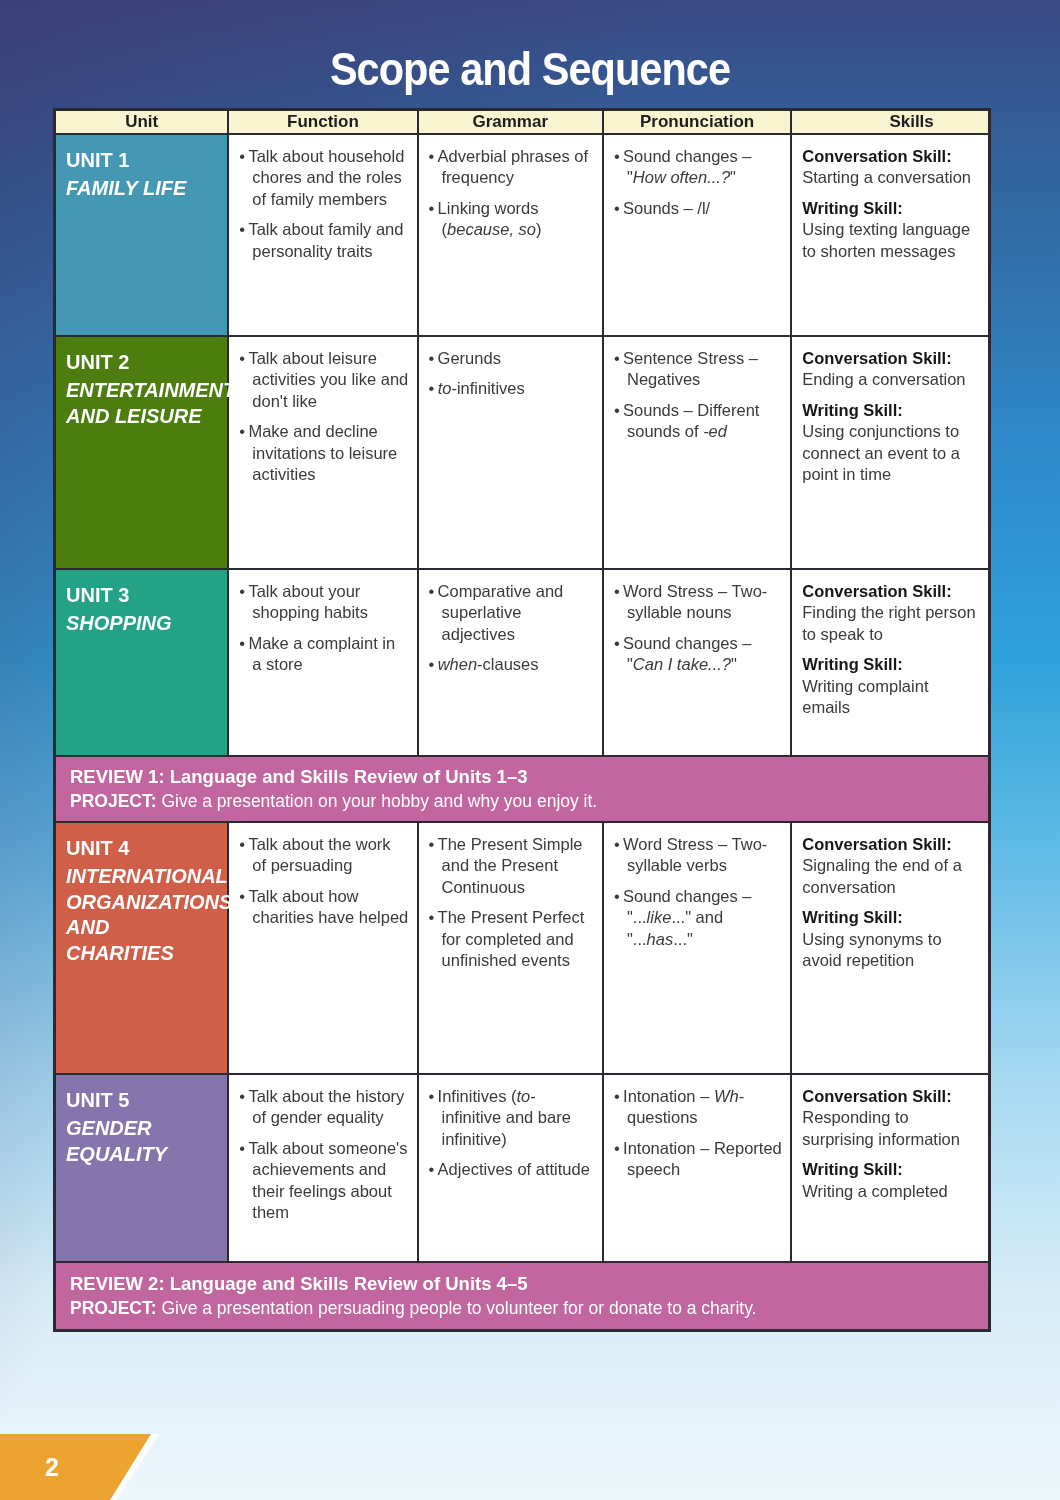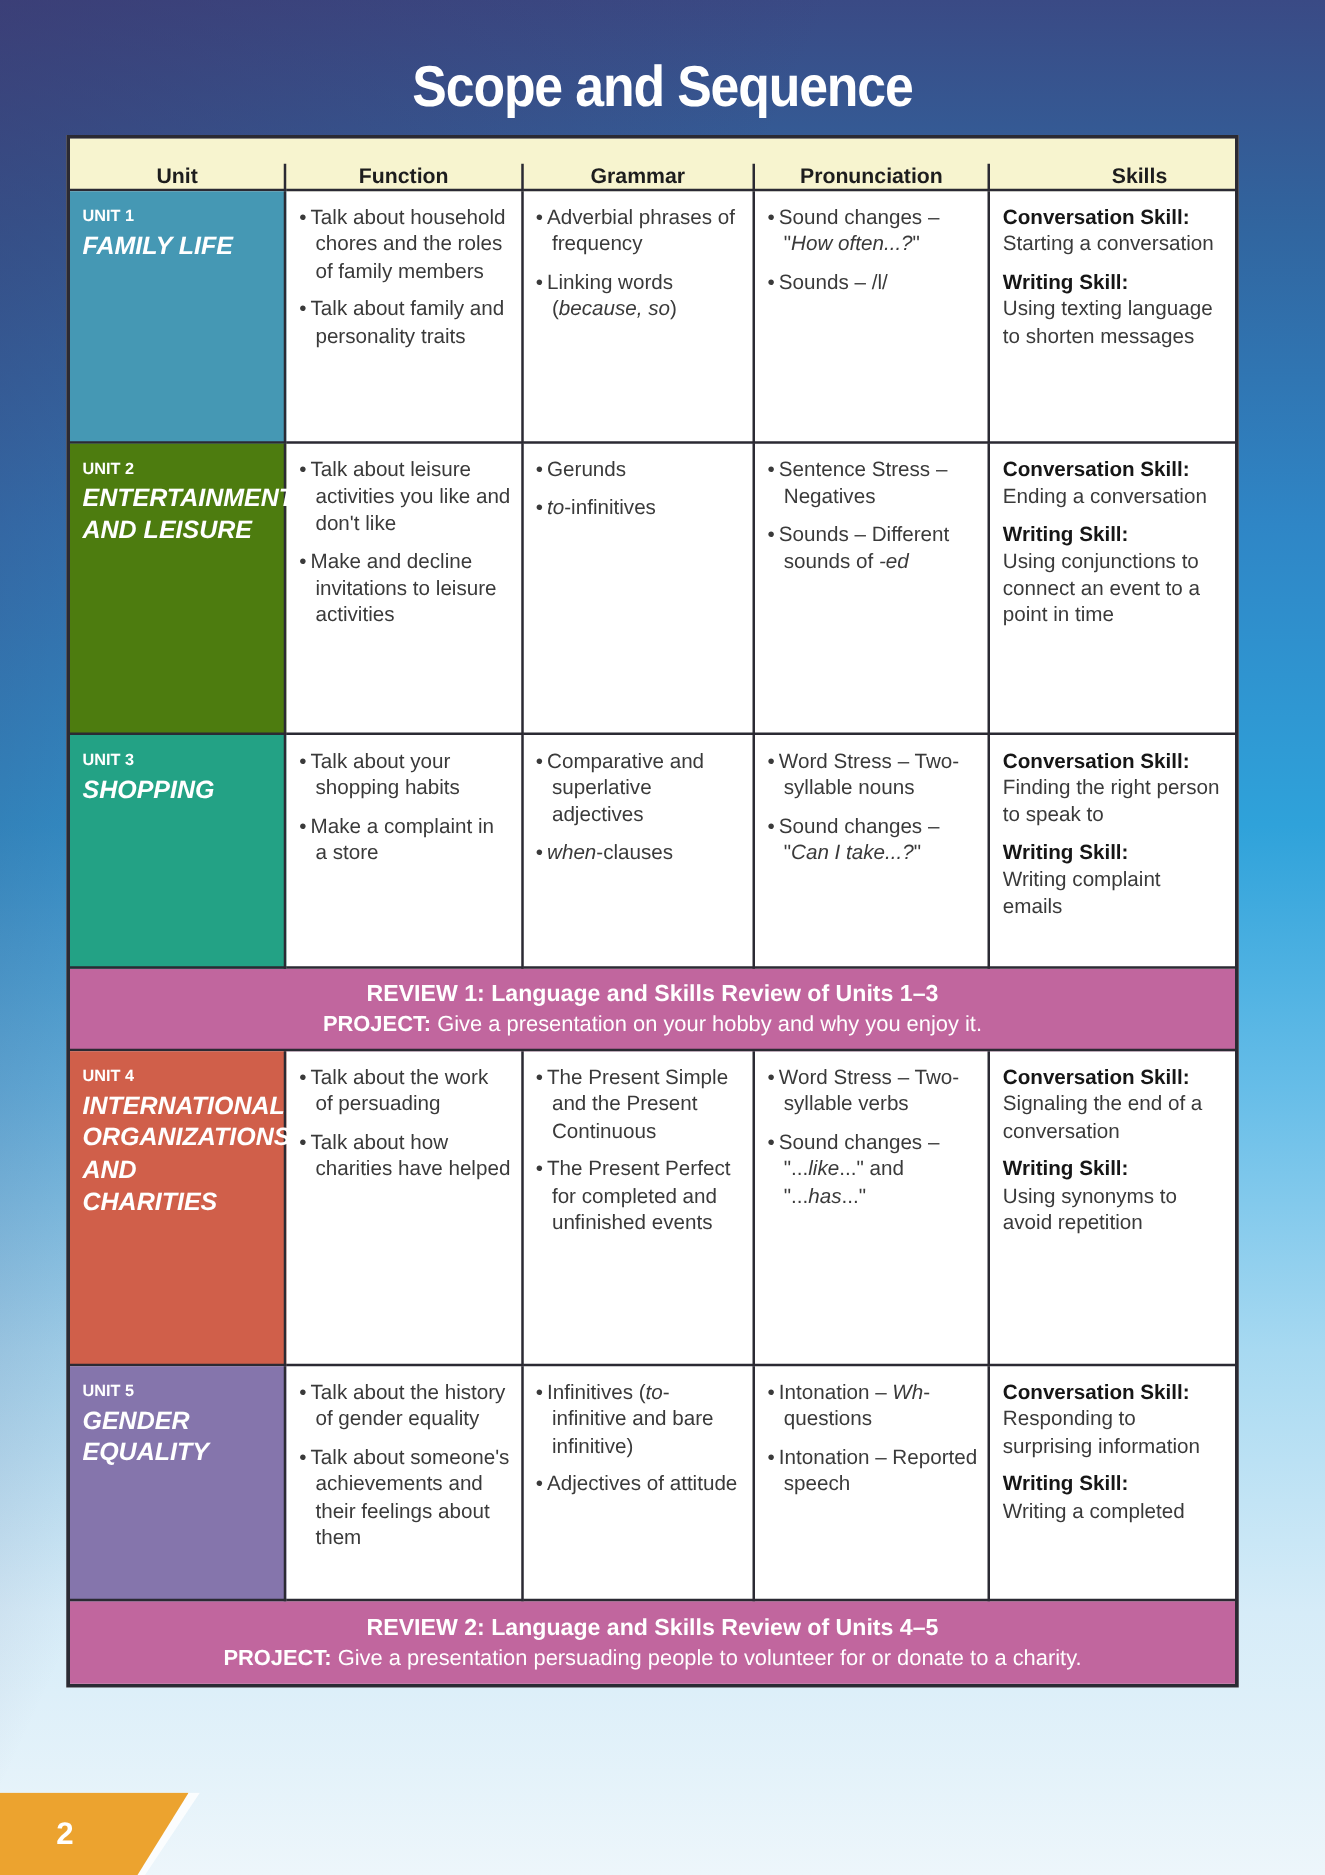--- a/index.html
+++ b/index.html
@@ -15,48 +15,48 @@
   .page-title {
     position:absolute; top:42px; left:0; width:100%;
     text-align:center; color:#ffffff;
     font-size:46px; font-weight:bold; letter-spacing:-1px;
     transform:scaleX(0.9);
   }
   .sheet {
     position:absolute; left:53px; top:108px; width:938px;
     border:3px solid #2b2a33; background:#ffffff;
   }
-  .hrow { display:flex; background:#f7f4cf; height:42px;align-items:flex-end; }
+  .hrow { display:flex; background:#f7f4cf; height:24px; }
   .hcell {
     display:flex; align-items:center; justify-content:center;
     font-size:17px; font-weight:bold; color:#1d1d1d;
     border-right:2px solid #2b2a33; border-bottom:2px solid #2b2a33;
   }
   .hcell:last-child { border-right:none; }
   .c0 { width:18.6%; } .c1 { width:20.3%; } .c2 { width:19.9%; }
   .c3 { width:20.2%; } .c4 { width:21.0%;padding-left:43px; }
   .row { display:flex; }
   .cell {
     border-right:2px solid #2b2a33; border-bottom:2px solid #2b2a33;
     padding:11px 8px 20px 10px;
     font-size:16.5px; color:#3a3a3a; line-height:1.3;
     flex:none;
   }
   .row .cell:last-child { border-right:none; }
   .row:last-child .cell, .review:last-child { border-bottom:none; }
   .unitcell { color:#ffffff; padding:12px 10px; }
-  .uname { font-weight:bold; font-size:13px; display:block; }
+  .uname { font-weight:bold; font-size:20px; display:block; }
   .utopic { font-weight:bold; font-style:italic; font-size:20px; line-height:1.28; display:block; margin-top:3px; }
   ul.blist { list-style:none; }
   ul.blist li { padding-left:13px; text-indent:-13px; margin-bottom:9px; }
   .sblock { margin-bottom:9px; }
   .slabel { font-weight:bold; color:#161616; display:block; }
   .stext { display:block; }
   .review {
-    color:#ffffff; text-align:center;
+    color:#ffffff; text-align:left;
     display:flex; flex-direction:column; justify-content:center;
     border-bottom:2px solid #2b2a33;
     padding:6px 14px;
   }
   .rtitle { font-weight:bold; font-size:18.5px; line-height:1.35; }
   .rproj  { font-size:17.5px; line-height:1.35; }
   .rproj b { font-weight:bold; }
   .tab-white {
     position:absolute; left:0; bottom:0; width:160px; height:66px;
     background:#fbfdfe;

